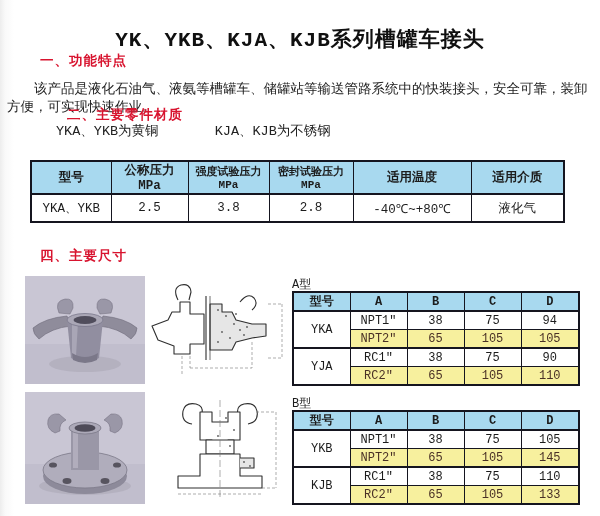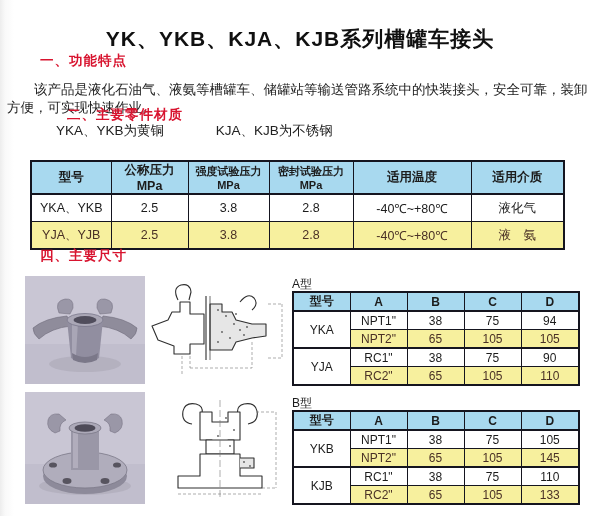--- a/index.html
+++ b/index.html
@@ -1,19 +1,19 @@
 <!DOCTYPE html>
 <html><head>
 <meta charset="utf-8">
 <style>
   html,body{margin:0;padding:0;background:#ffffff;}
   .page{
     position:relative;width:600px;height:516px;overflow:hidden;
     background:linear-gradient(90deg,#ededed 0,#f9f9f9 5px,#ffffff 14px);
-    font-family:Liberation Sans, sans-serif;color:#1a1a1a;
+    font-family:Liberation Mono, monospace;color:#1a1a1a;
   }
   .title{position:absolute;top:11px;left:0;width:100%;text-align:center;
     font-size:21px;font-weight:bold;letter-spacing:1px;color:#101010;}
   .sec-h{position:absolute;font-size:13.5px;font-weight:bold;color:#d8142f;letter-spacing:1px;}
   #h-features{left:40px;top:52px;}
   #h-materials{left:40px;top:106px;margin-left:27px;}
   #h-performance{left:40px;top:140px;}
   #h-dimensions{left:40px;top:247px;}
   .para{position:absolute;left:7px;top:67px;width:590px;font-size:13.5px;
     line-height:18.5px;text-indent:2em;color:#222;}
@@ -84,28 +84,20 @@
       </tr>
     </thead>
     <tbody>
       <tr>
         <td>YKA、YKB</td>
         <td>2.5</td>
         <td>3.8</td>
         <td>2.8</td>
         <td>-40℃~+80℃</td>
         <td>液化气</td>
-      </tr>
-      <tr class="hl">
-        <td>YJA、YJB</td>
-        <td>2.5</td>
-        <td>3.8</td>
-        <td>2.8</td>
-        <td>-40℃~+80℃</td>
-        <td>液　氨</td>
       </tr>
     </tbody>
   </table>
 
   <div class="sec-h" id="h-dimensions">四、主要尺寸</div>
 
   <div class="fig" id="photo-a">
     <svg width="120" height="108" viewBox="0 0 120 108">
       <rect width="120" height="108" fill="#c9c6d4"></rect>
       <rect y="68" width="120" height="40" fill="#c1becd"></rect>

